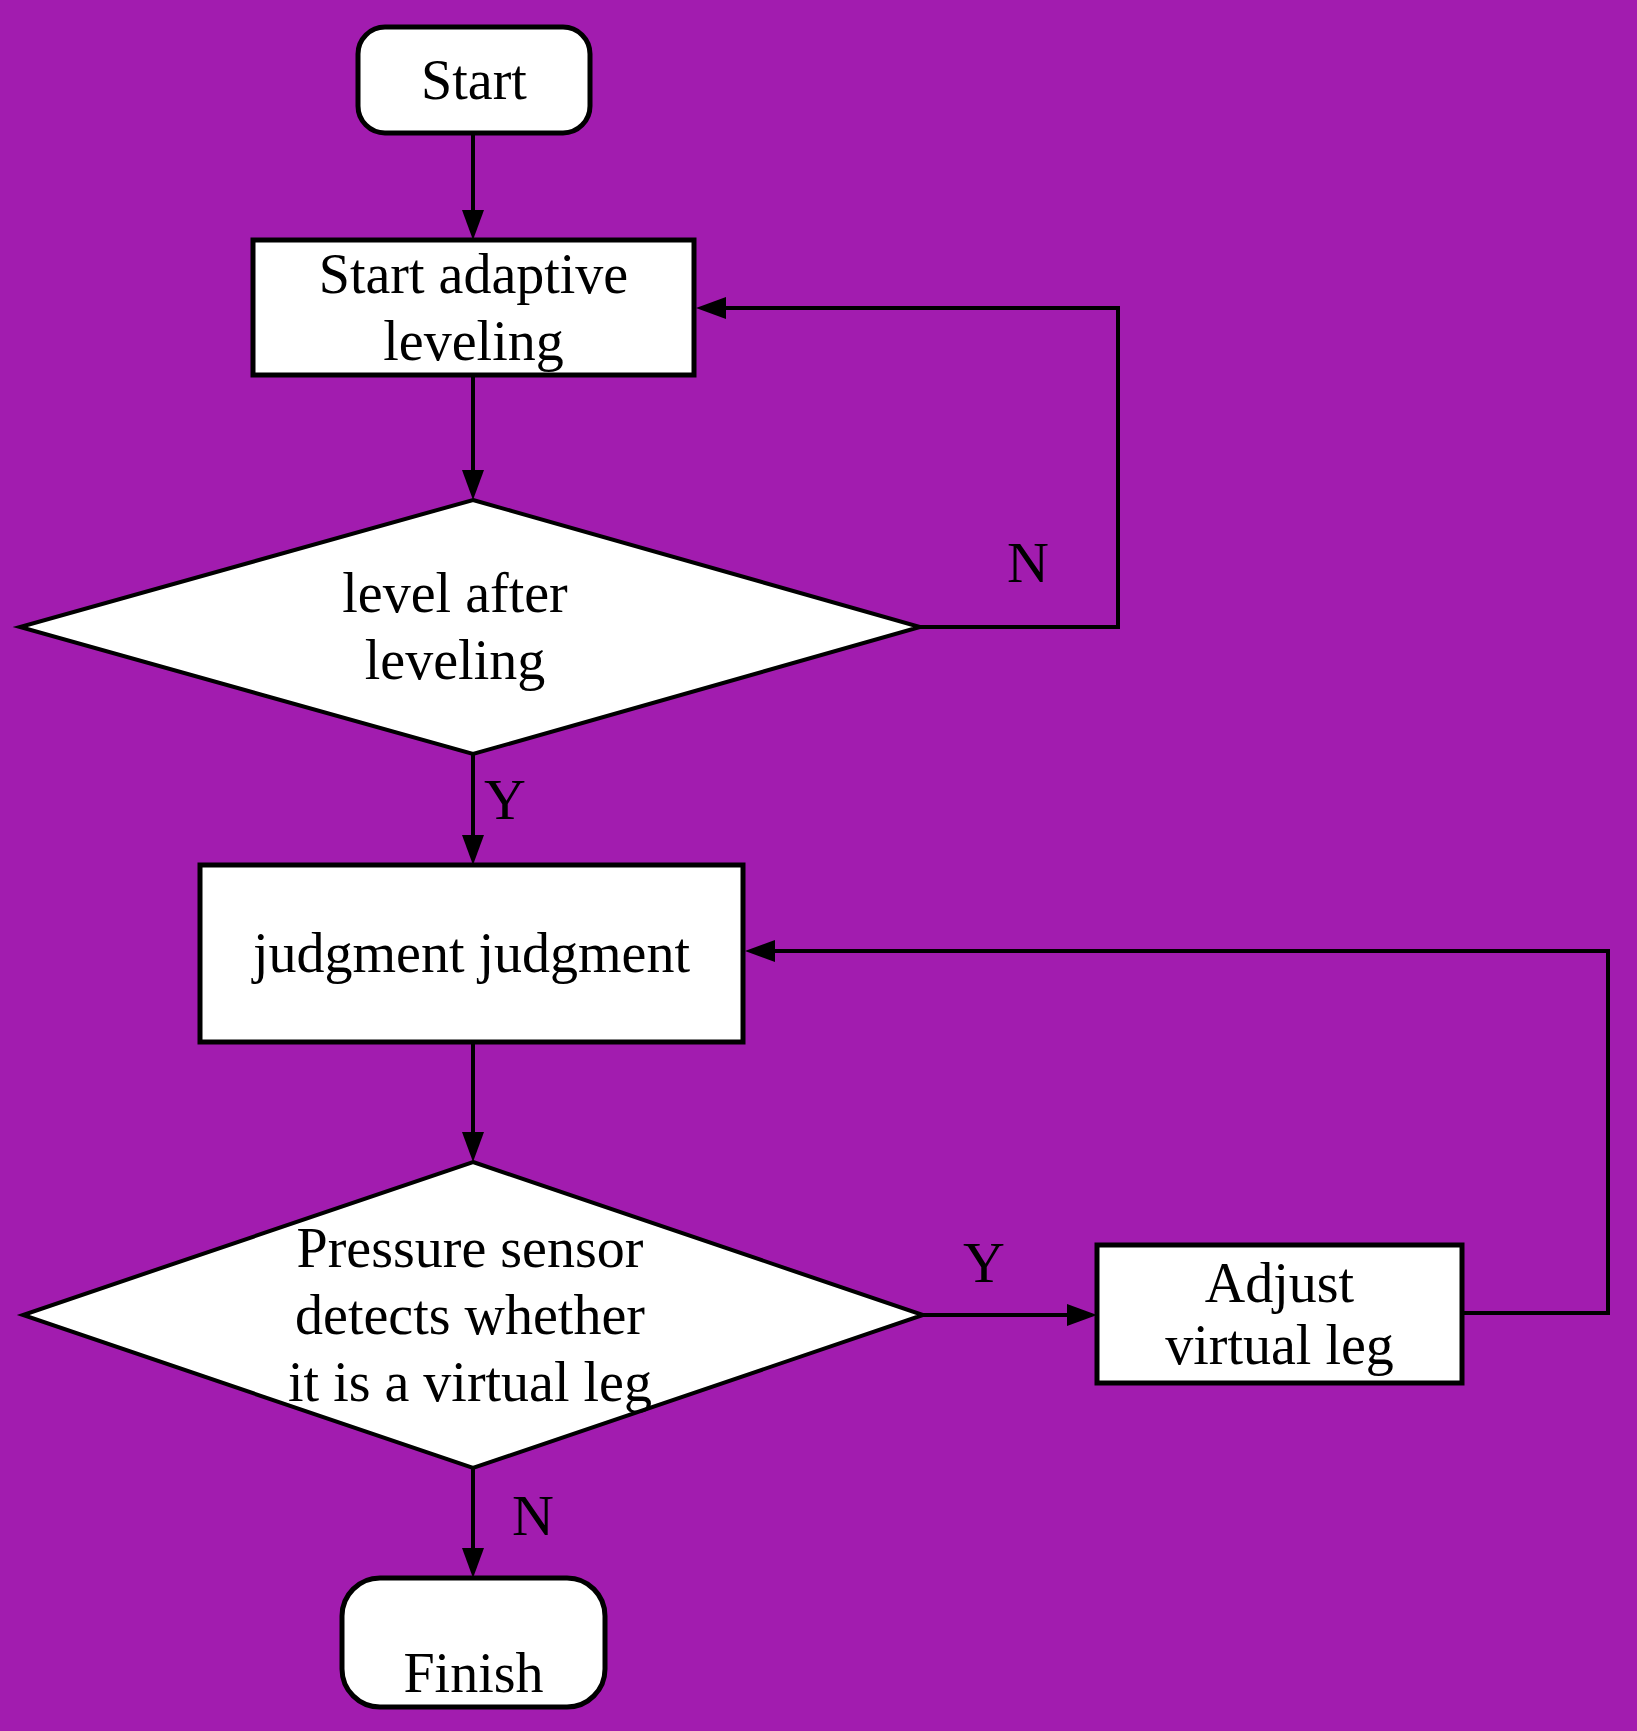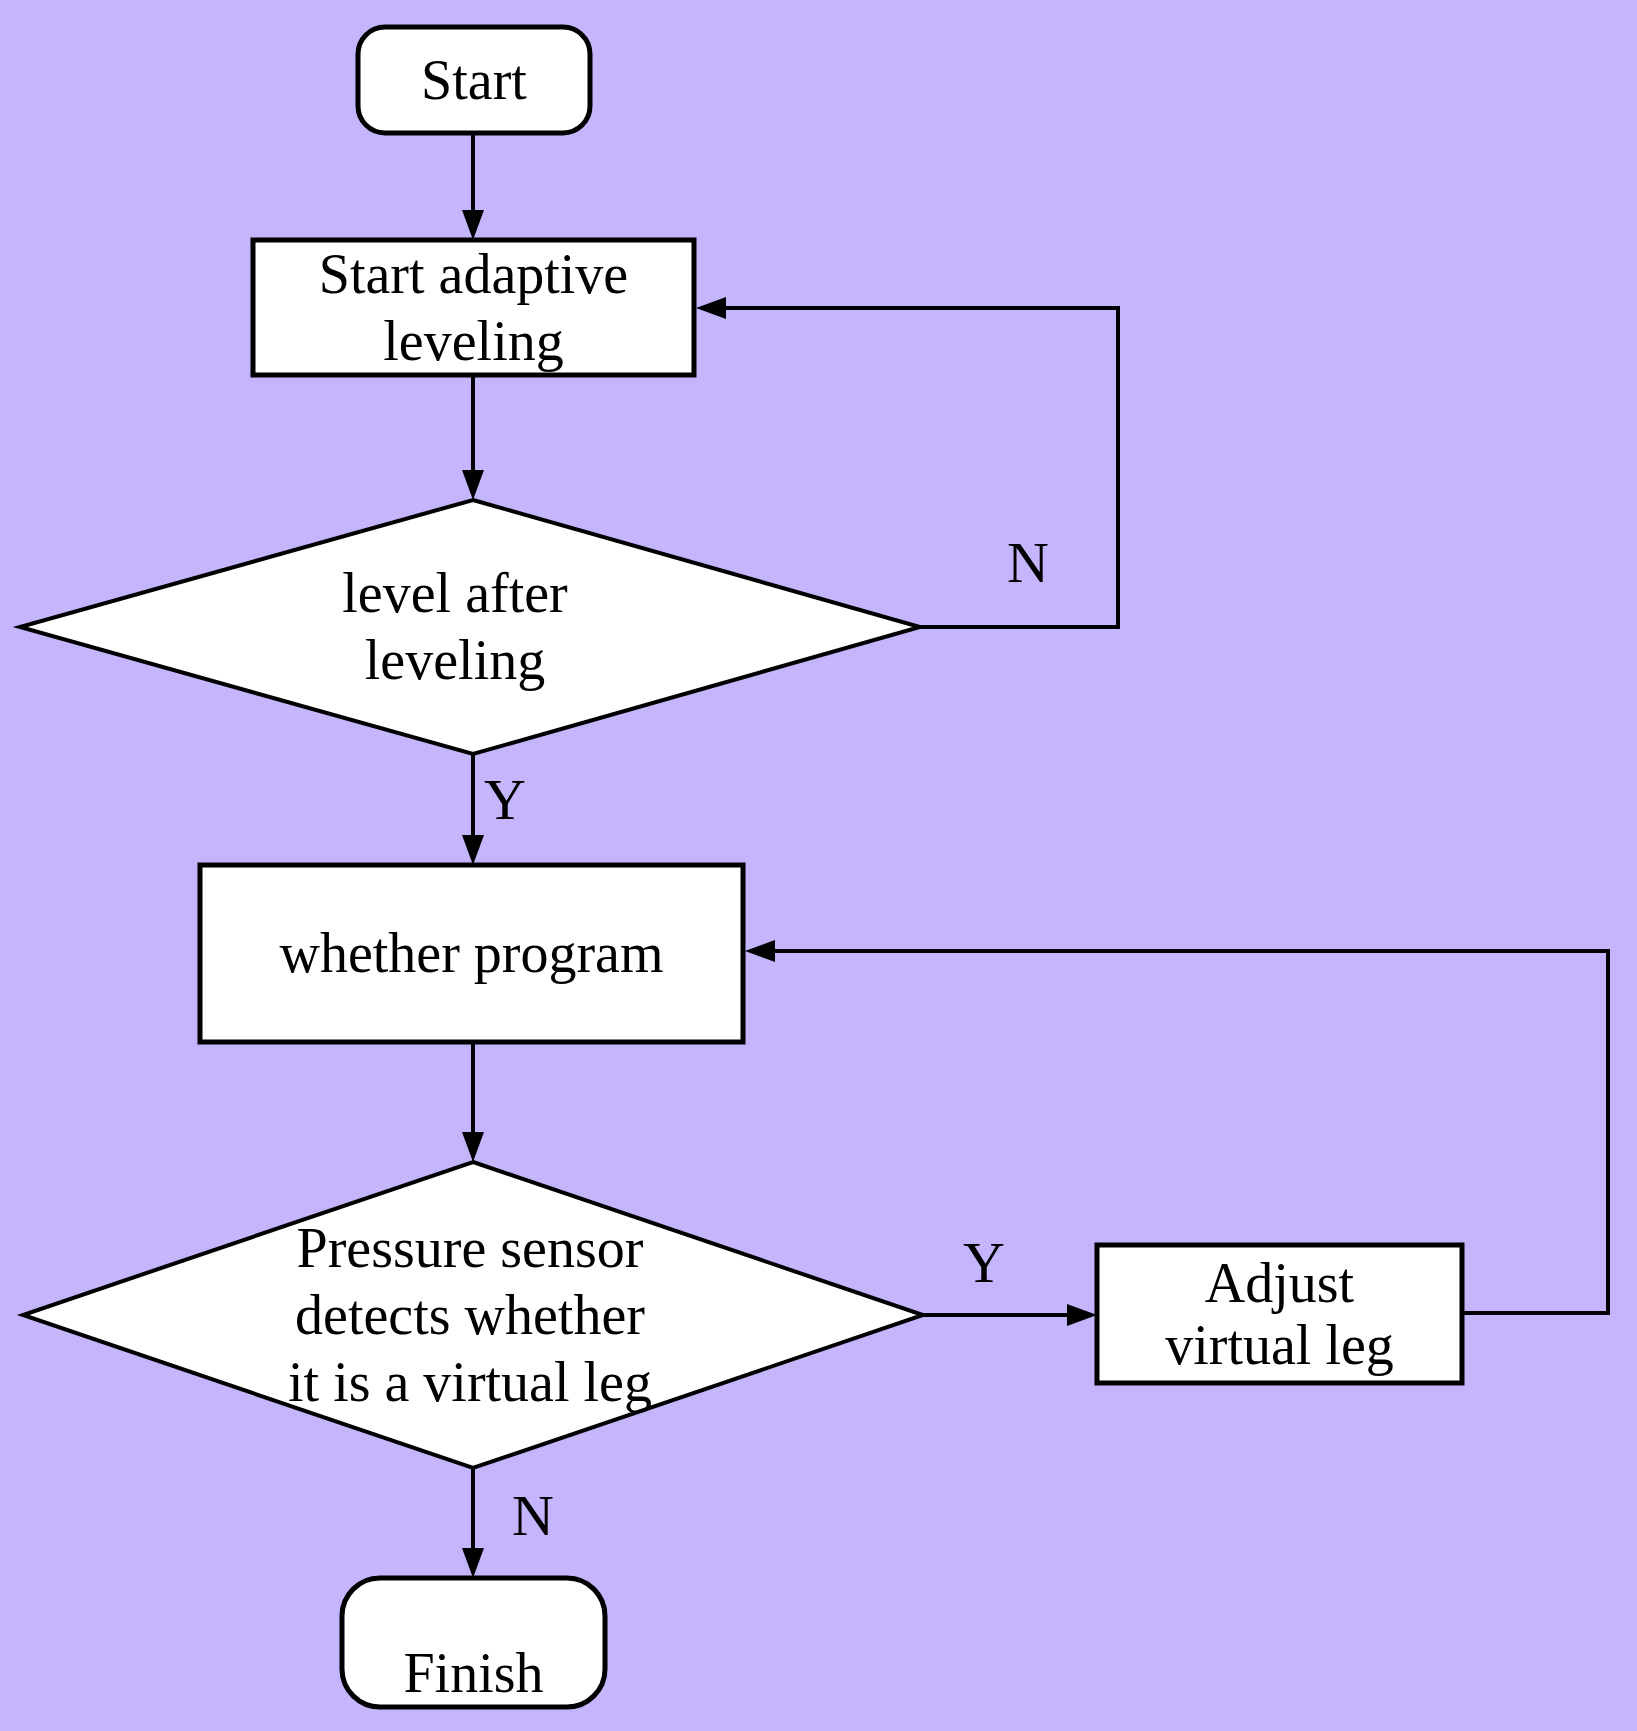--- a/index.html
+++ b/index.html
@@ -4,21 +4,21 @@
 <style>
   html, body {
     margin: 0;
     padding: 0;
     background: #ffffff;
   }
   #figure {
     position: relative;
     width: 1637px;
     height: 1731px;
-    background: #c4b5fd;
+    background: #a21caf;
     font-family: "Liberation Serif", "DejaVu Serif", serif;
     color: #000000;
     overflow: hidden;
   }
   #diagram-svg {
     position: absolute;
     left: 0;
     top: 0;
     width: 1637px;
     height: 1731px;
@@ -98,21 +98,21 @@
     <div>Start adaptive</div>
     <div>leveling</div>
   </div>
 
   <div class="node-text" style="left:155px; top:495px; width:600px; height:264px;">
     <div>level after</div>
     <div>leveling</div>
   </div>
 
   <div class="node-text" style="left:200px; top:865px; width:543px; height:177px;">
-    <div>whether program</div>
+    <div>judgment judgment</div>
   </div>
 
   <div class="node-text" style="left:160px; top:1180px; width:620px; height:270px;">
     <div>Pressure sensor</div>
     <div>detects whether</div>
     <div>it is a virtual leg</div>
   </div>
 
   <div class="node-text" style="left:1097px; top:1245px; width:365px; height:138px; line-height:62px;">
     <div>Adjust</div>

